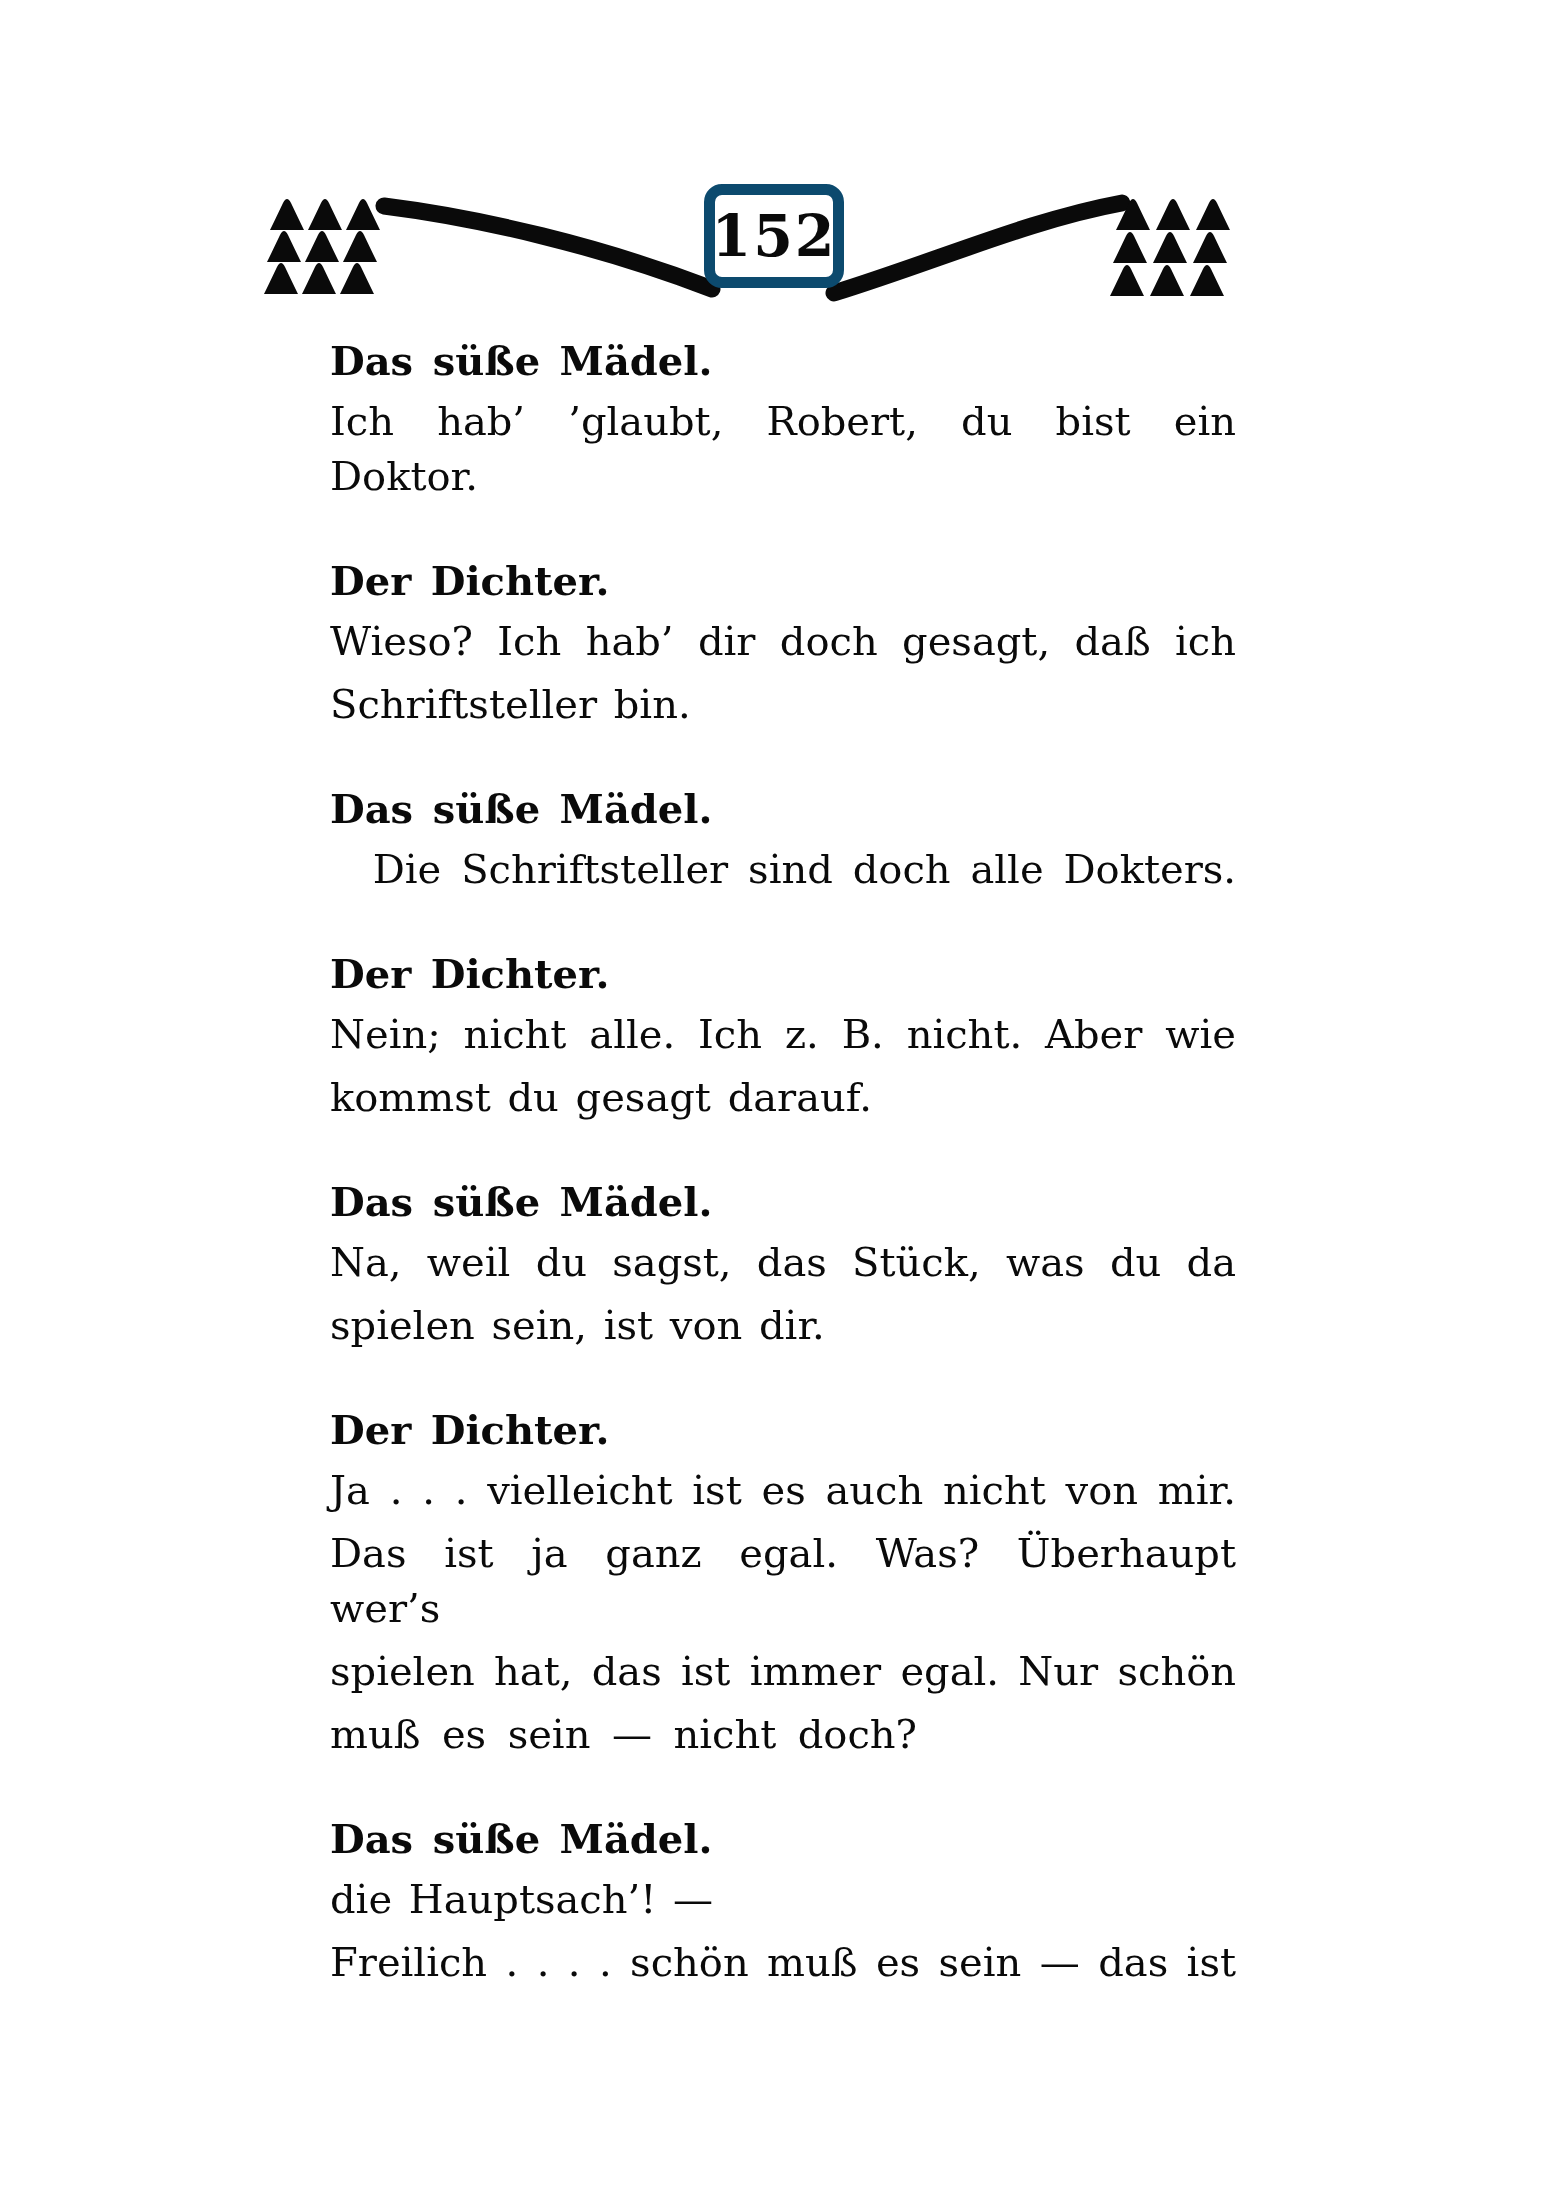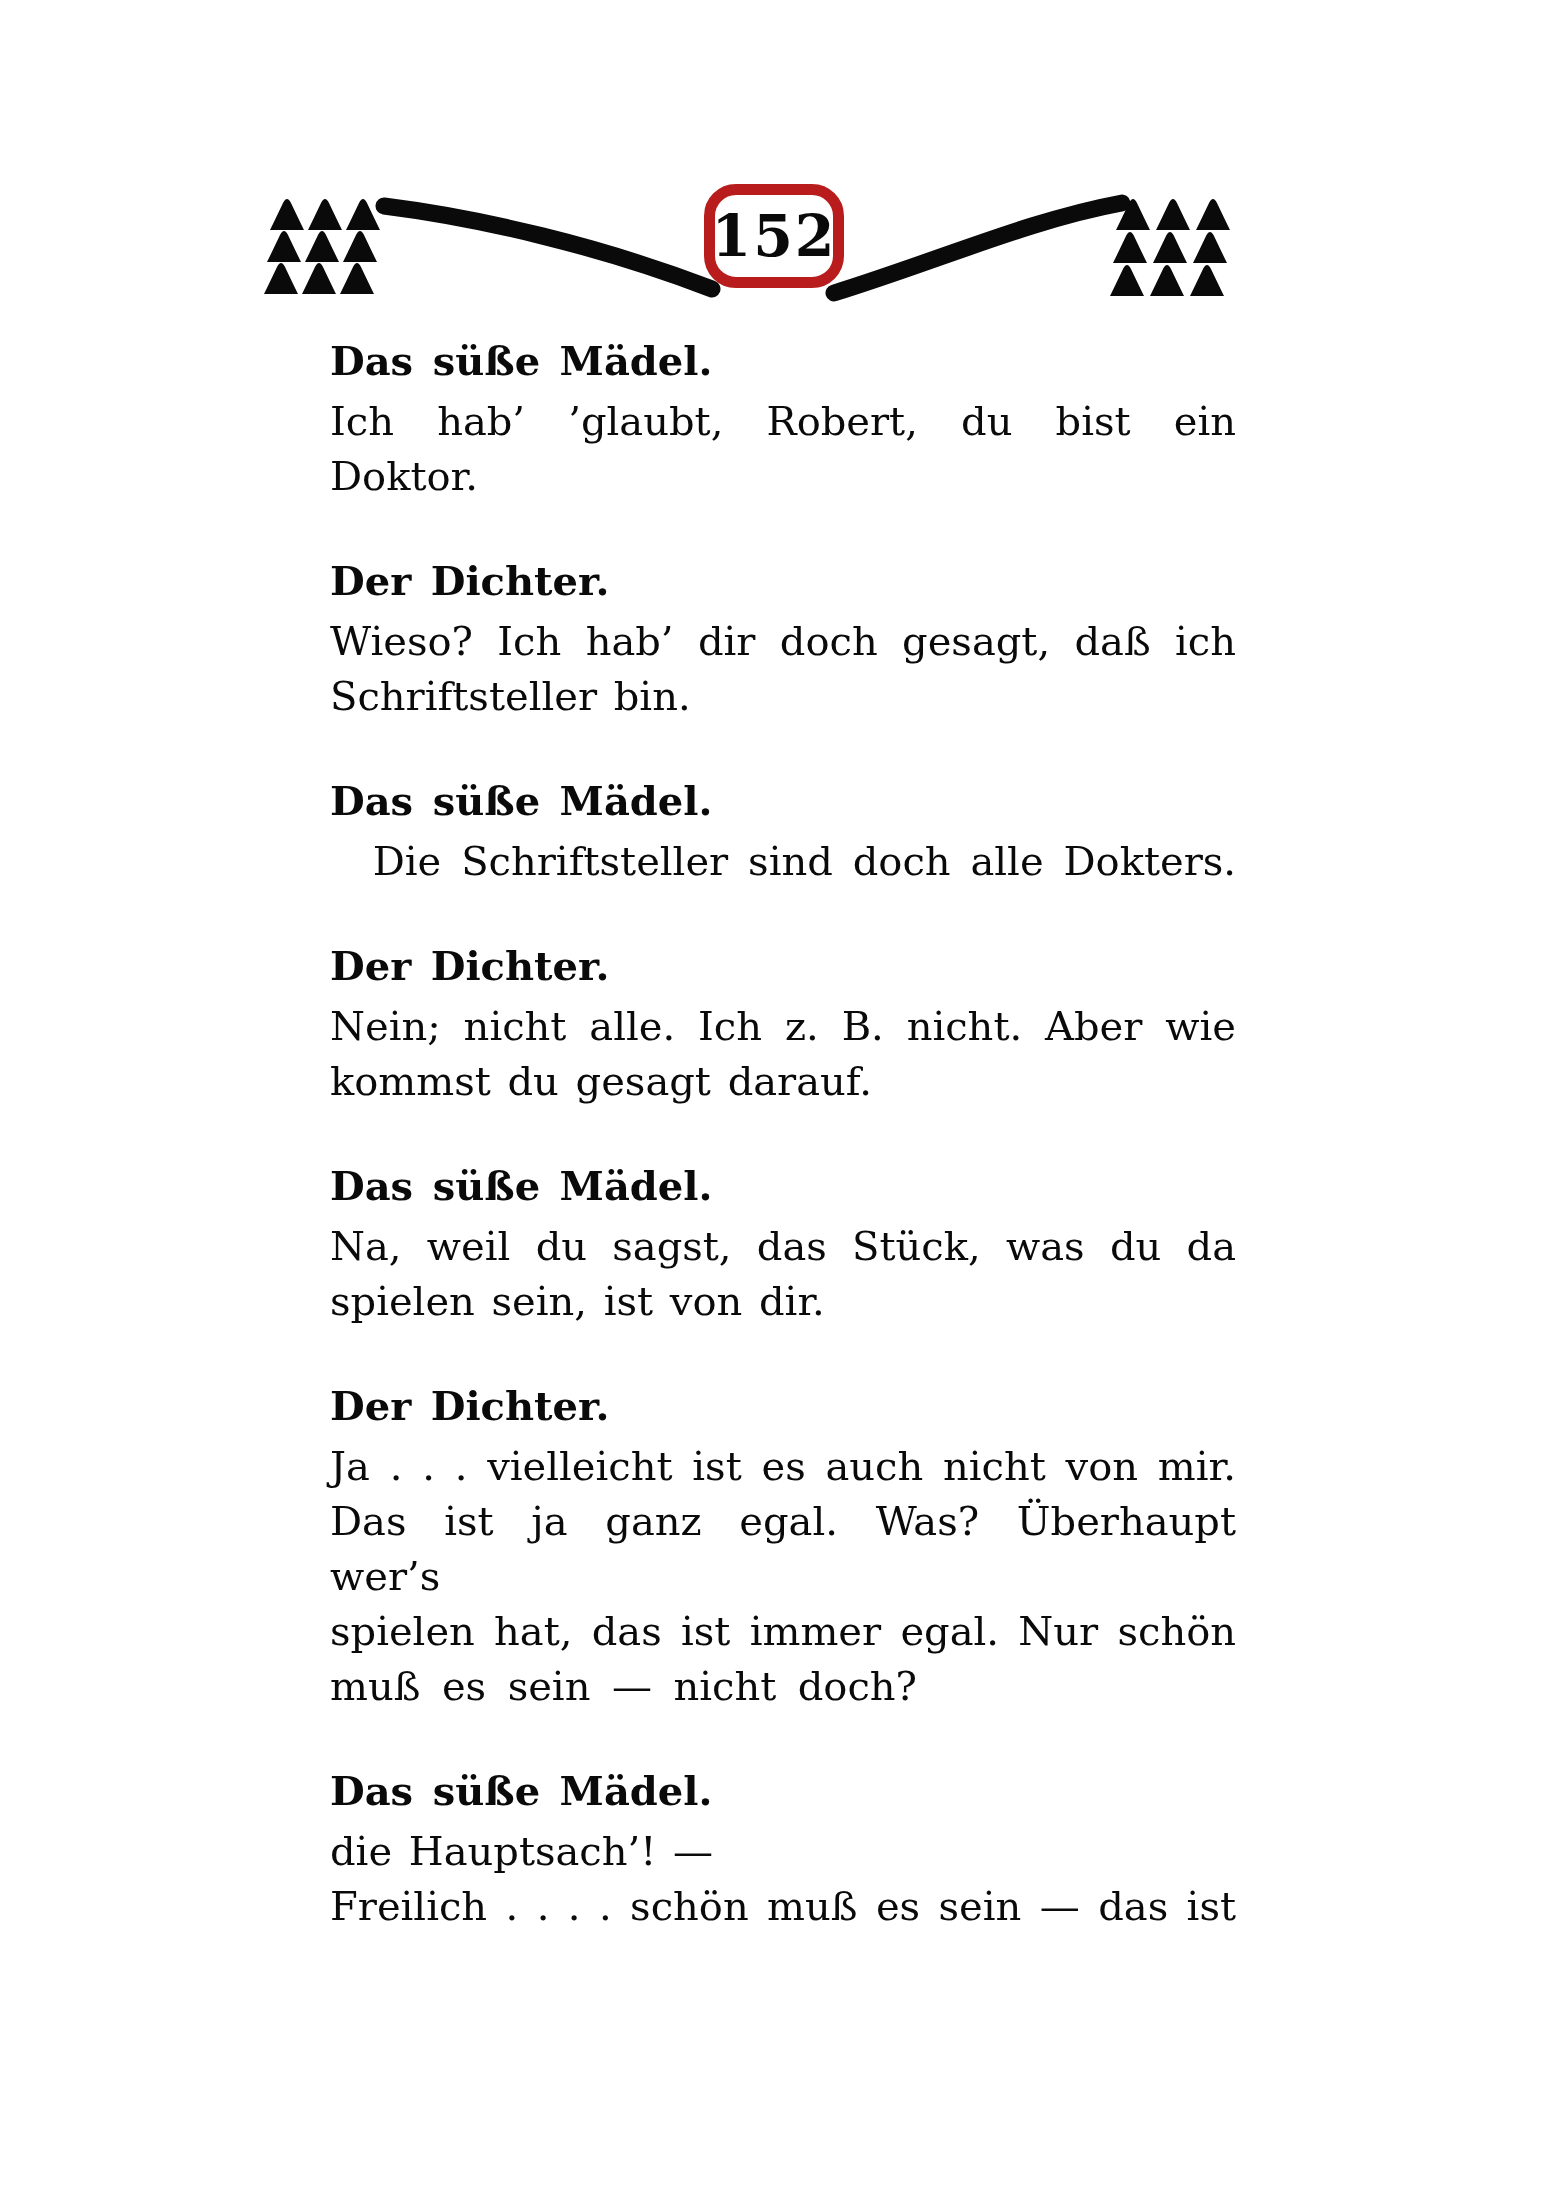--- a/index.html
+++ b/index.html
@@ -10,21 +10,21 @@
     color:#0a0a0a;
     -webkit-font-smoothing:antialiased;
   }
   .page { position:relative; width:1564px; height:2190px; background:#fff; overflow:hidden; }
 
   
   .ornament-svg { position:absolute; top:0; left:0; }
   .pagenum-box {
     position:absolute; left:704px; top:184px;
     width:140px; height:104px; box-sizing:border-box;
-    border:11px solid #b91c1c; border-radius:32px;
+    border:11px solid #0c4a6e; border-radius:18px;
     background:#fff;
     display:flex; align-items:center; justify-content:center;
   }
   .pagenum-box span {
     font-size:57px; font-weight:bold; letter-spacing:2px;
     transform:translateY(-1px);
   }
 
   
   .content {
@@ -32,21 +32,21 @@
     font-size:40px; line-height:55px;
   }
   .speech { margin:0; }
   .speaker {
     margin:49px 0 0 0; padding:0;
     font-size:40px; line-height:55px; font-weight:bold;
     word-spacing:0.14em;
   }
   .speech:first-child .speaker { margin-top:0; }
   .line { margin:6px 0 0 0; padding:0; word-spacing:0.10em; }
-  .line + .line { margin-top:0; }
+  .line + .line { margin-top:8px; }
   .just   { text-align:justify; text-align-last:justify; }
   .spread { word-spacing:0.18em;text-align:right; }
   .wide   { word-spacing:0.22em; }
 </style>
 </head>
 <body>
 
 <div class="page">
 
   <header>

